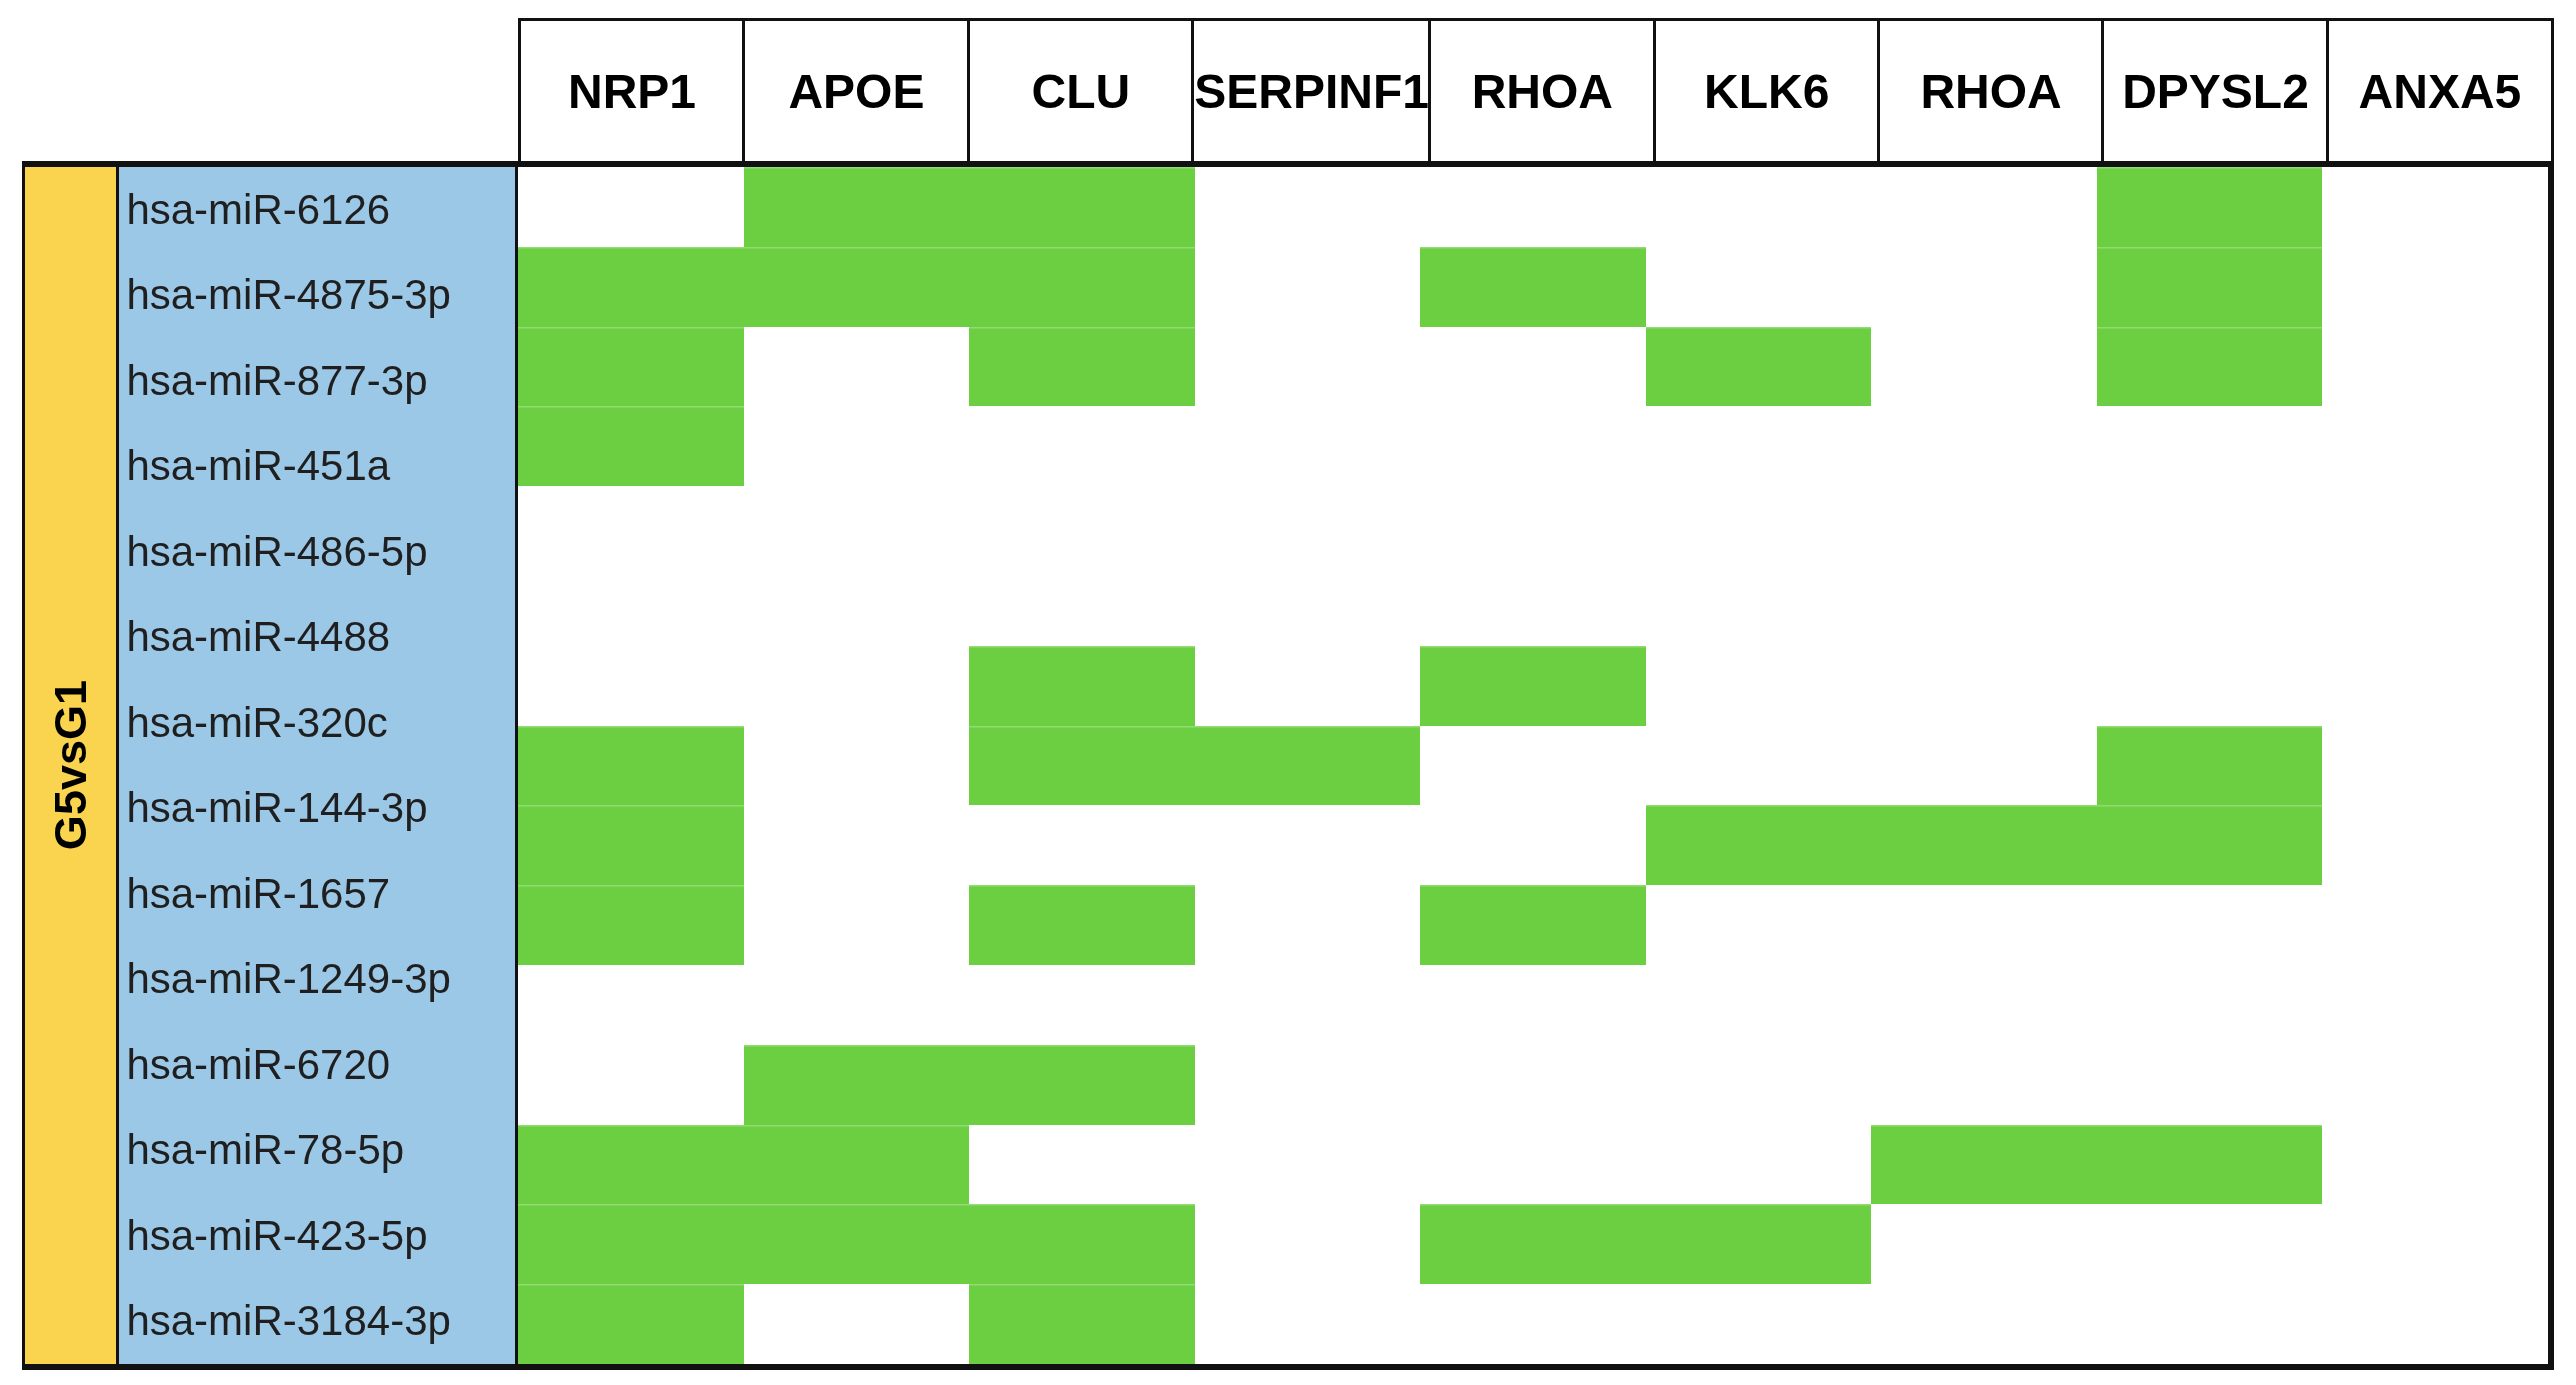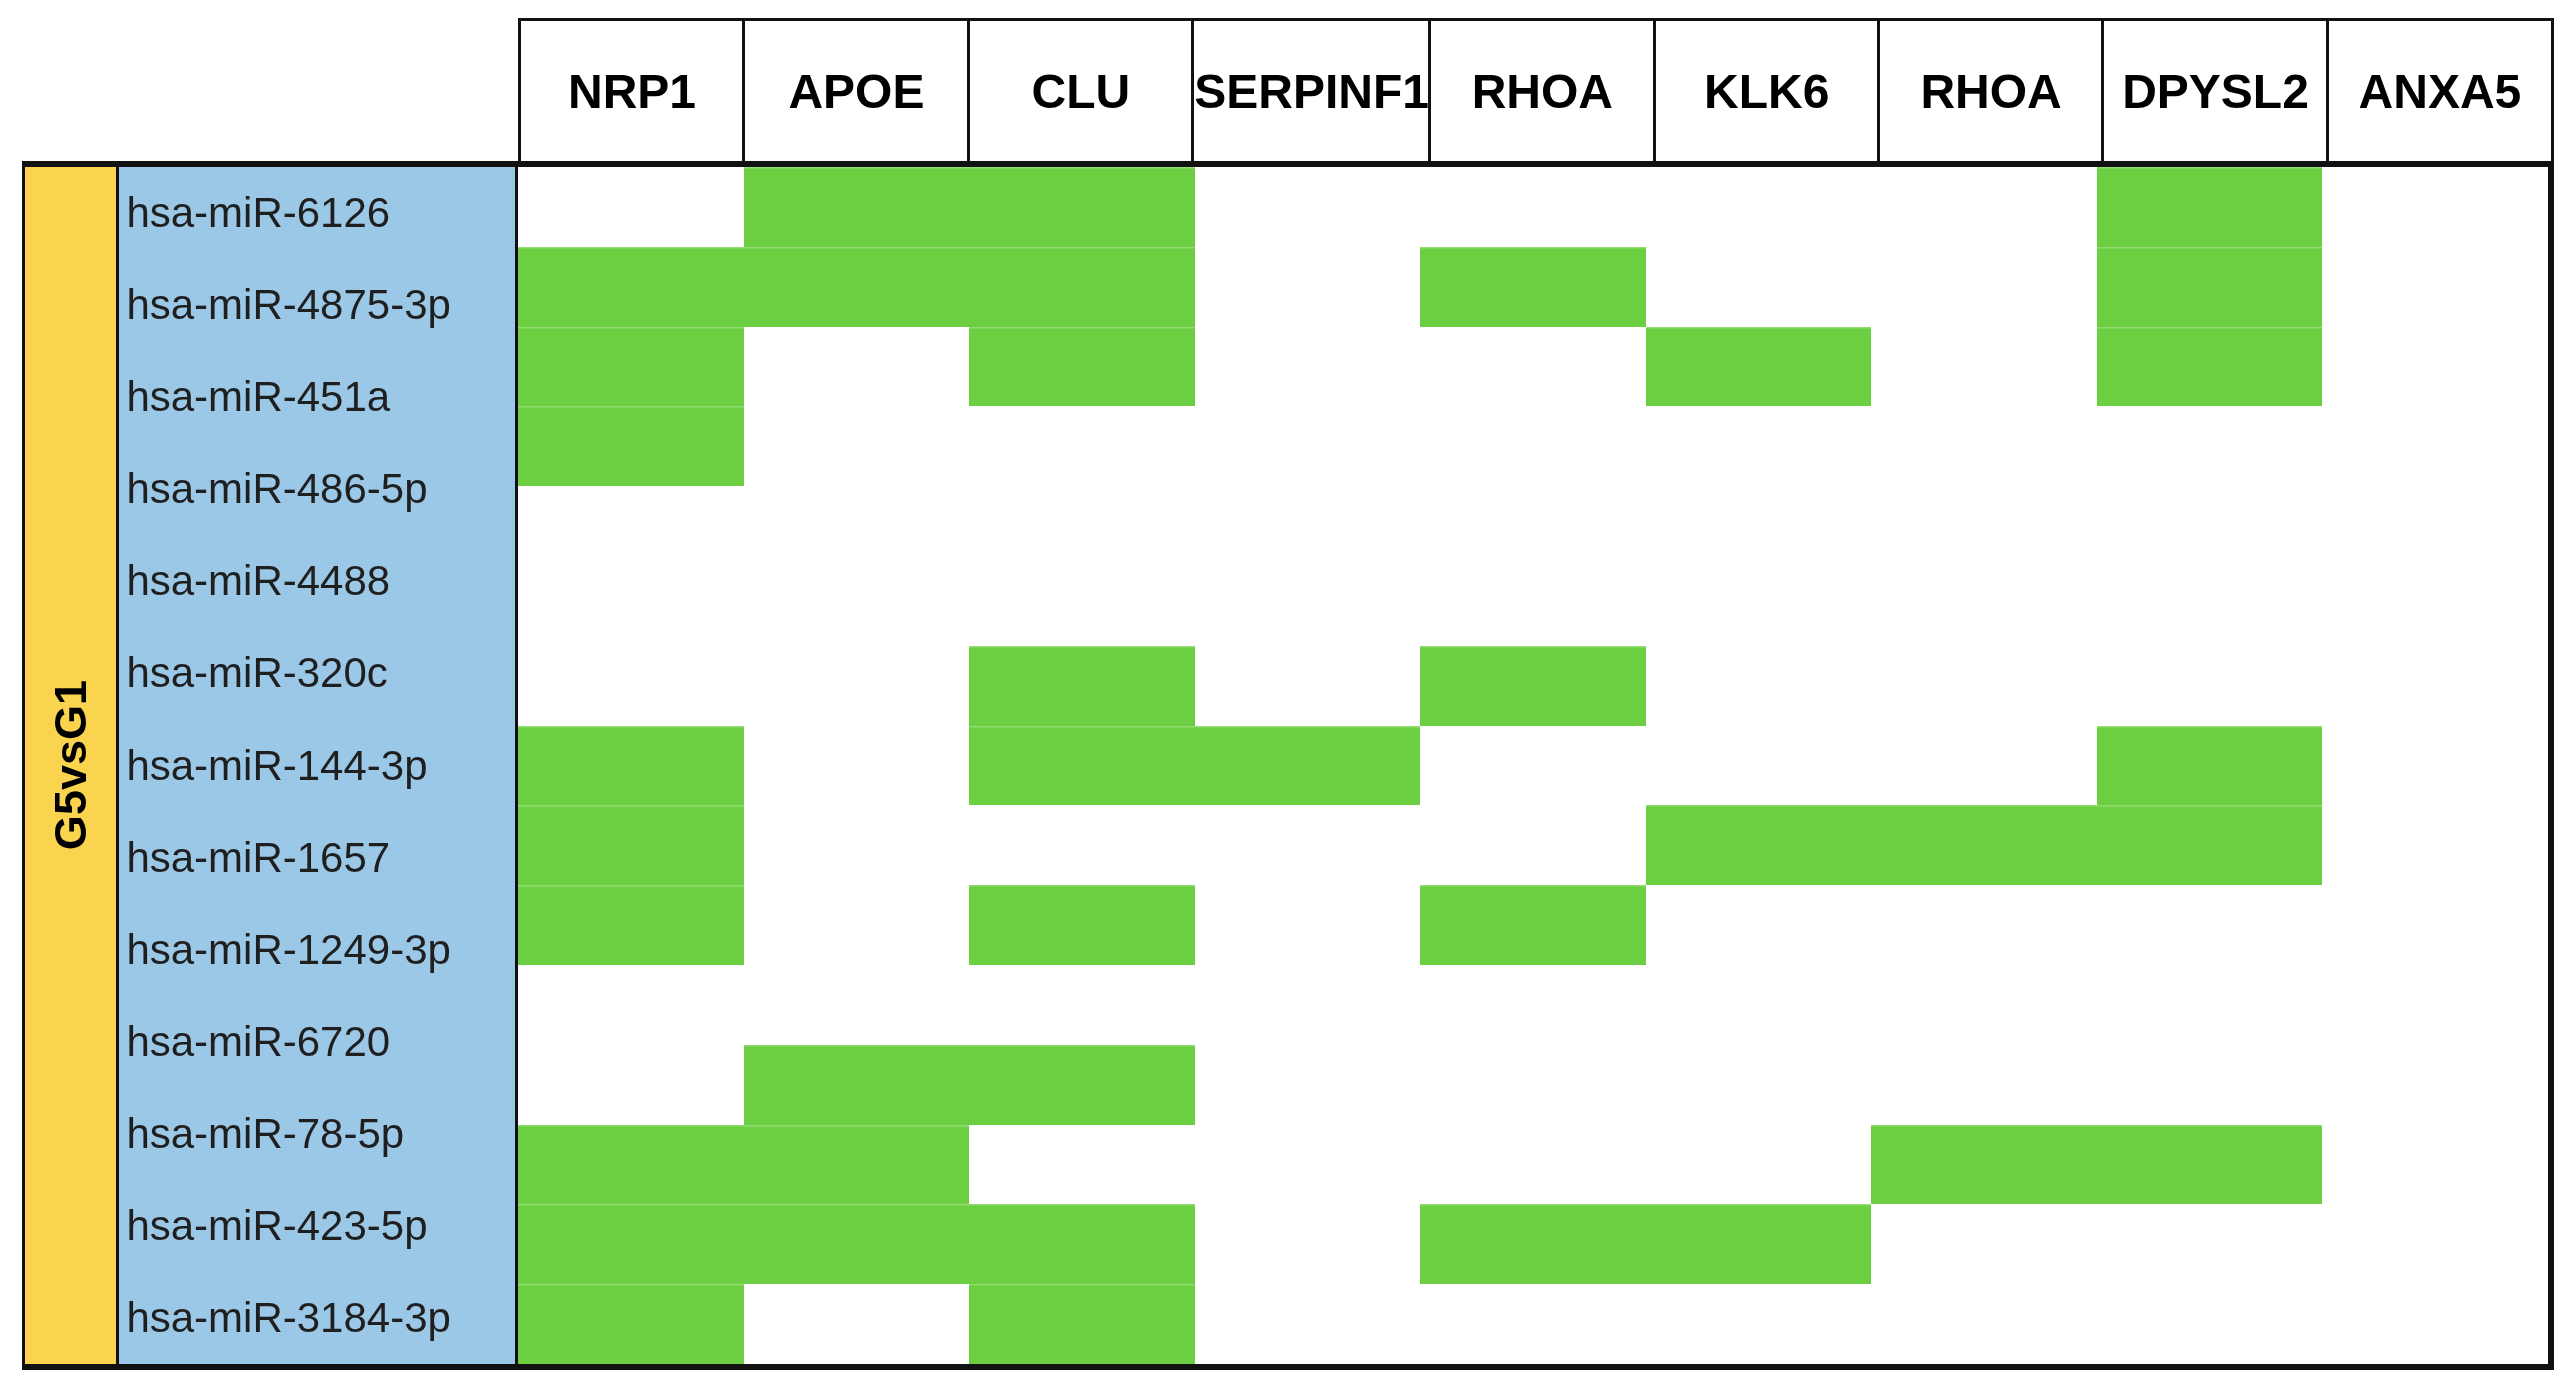--- a/index.html
+++ b/index.html
@@ -109,20 +109,21 @@
 
   <div class="header-rule"></div>
 
   <div class="group-bar">
     <span class="group-label">G5vsG1</span>
   </div>
 
   <div class="label-col">
       <div class="row-label">hsa-miR-6126</div>
       <div class="row-label">hsa-miR-4875-3p</div>
+      <div class="row-label">hsa-miR-877-3p</div>
       <div class="row-label">hsa-miR-451a</div>
       <div class="row-label">hsa-miR-486-5p</div>
       <div class="row-label">hsa-miR-4488</div>
       <div class="row-label">hsa-miR-320c</div>
       <div class="row-label">hsa-miR-144-3p</div>
       <div class="row-label">hsa-miR-1657</div>
       <div class="row-label">hsa-miR-1249-3p</div>
       <div class="row-label">hsa-miR-6720</div>
       <div class="row-label">hsa-miR-78-5p</div>
       <div class="row-label">hsa-miR-423-5p</div>

